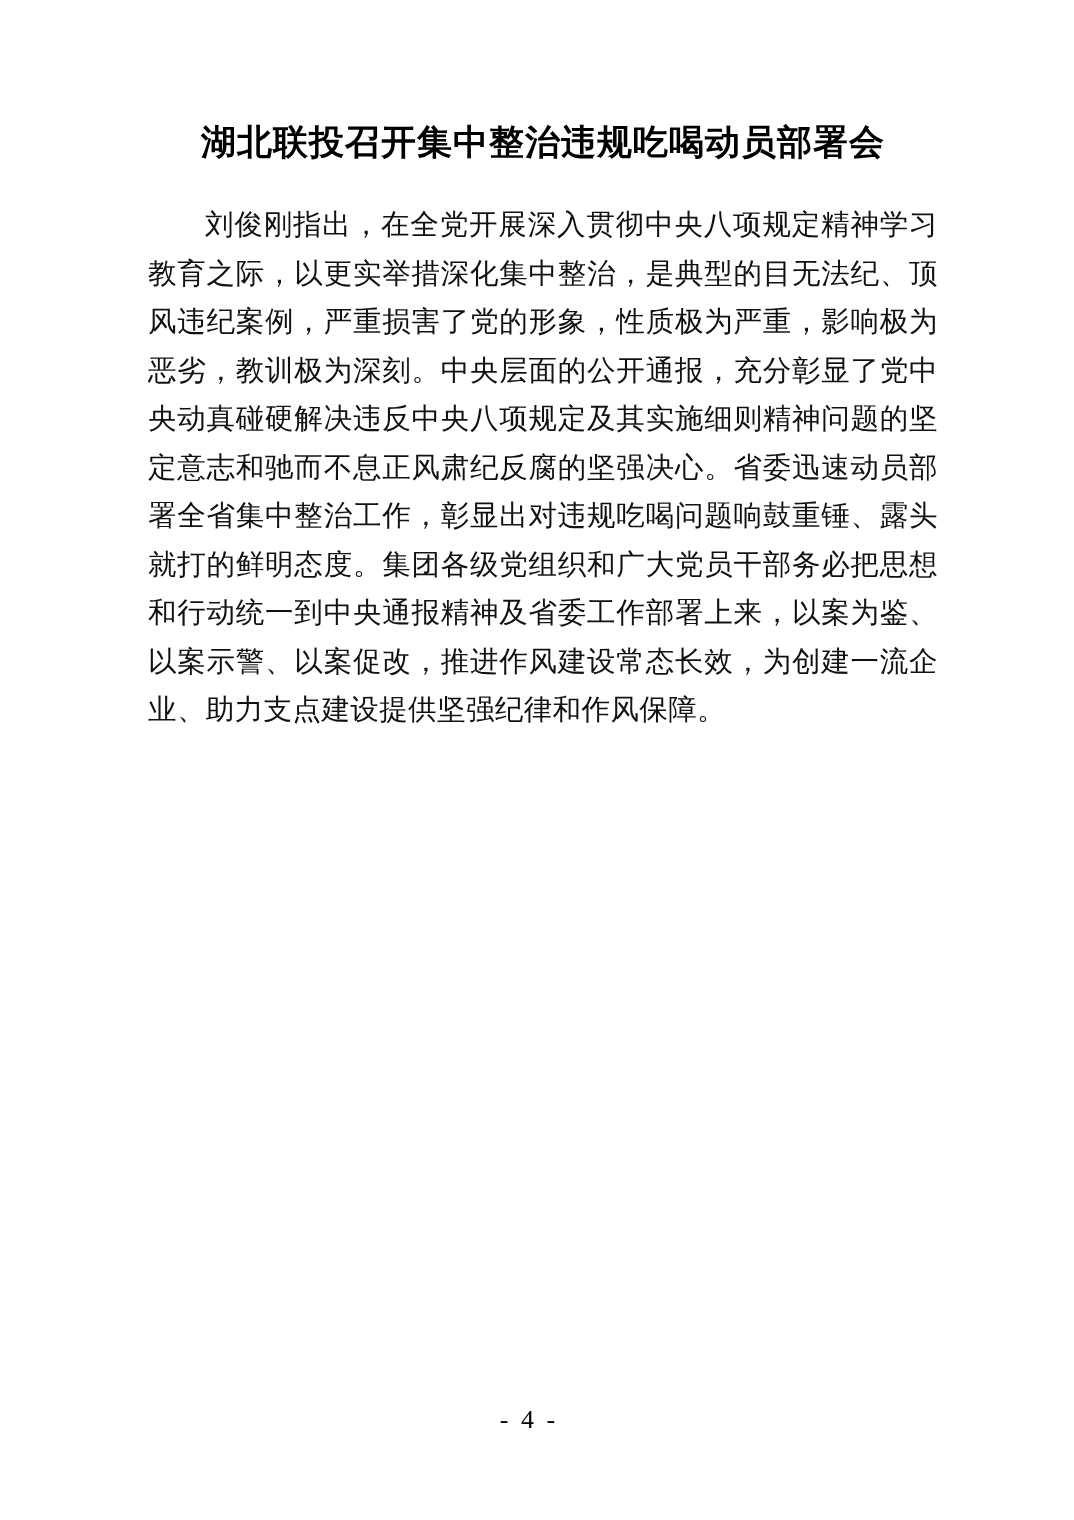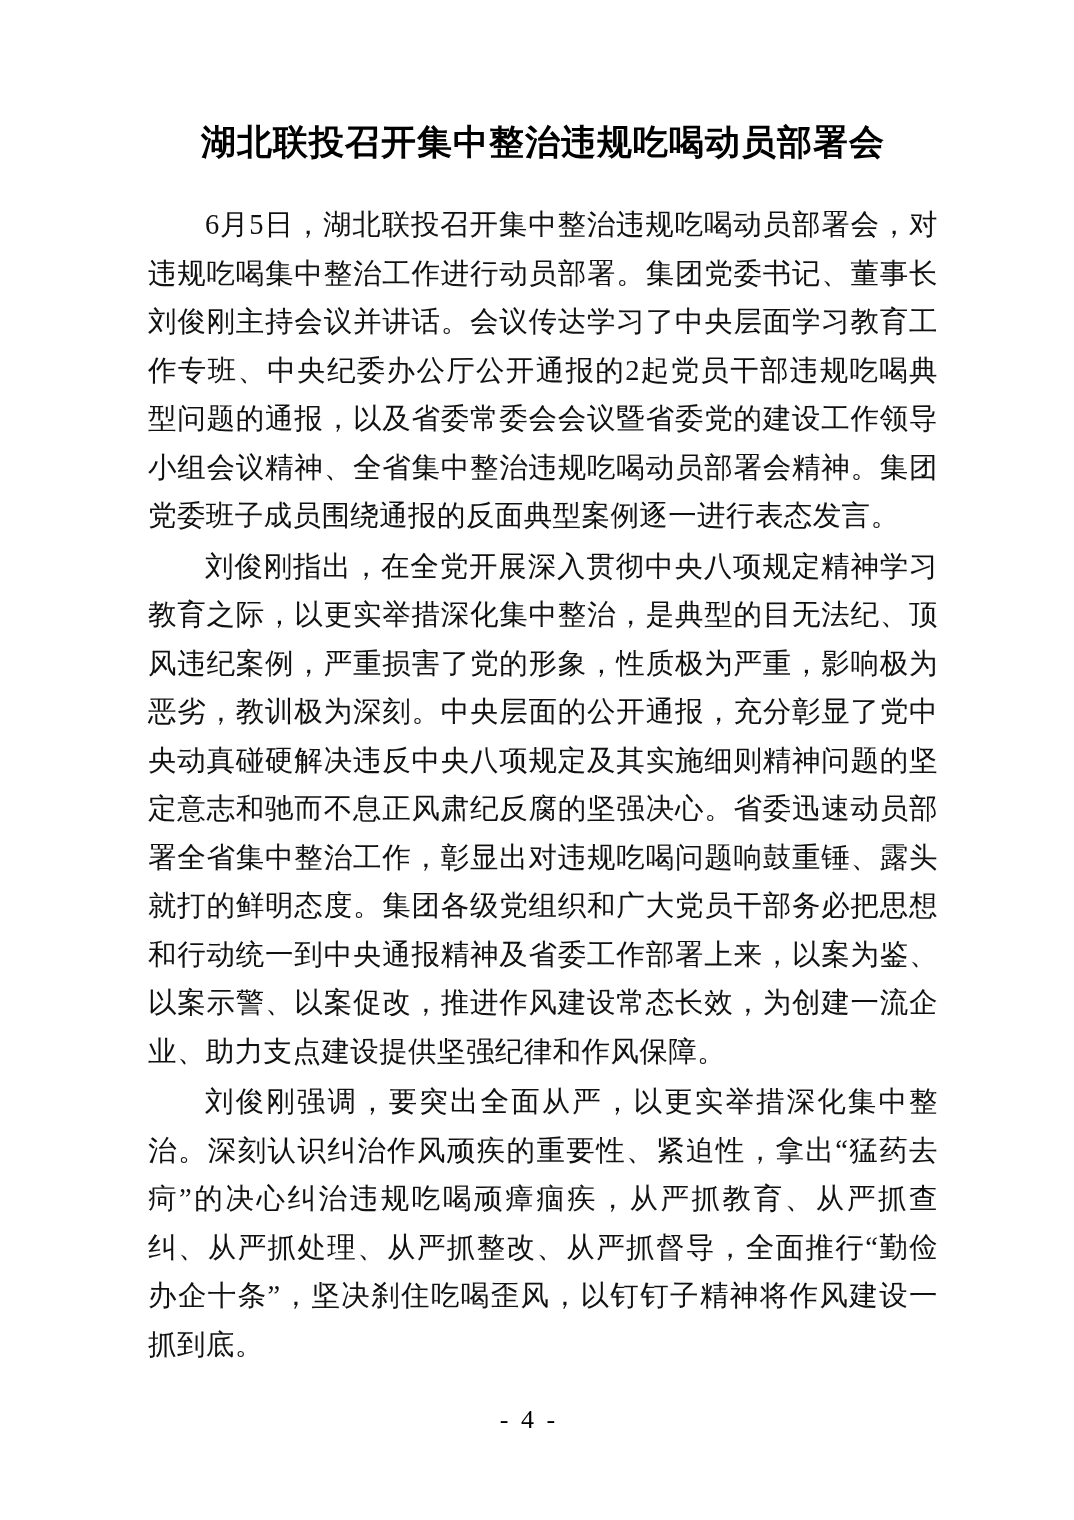--- a/index.html
+++ b/index.html
@@ -64,19 +64,17 @@
     color: #000000;
   }
 </style>
 </head>
 <body>
 
 <div class="page">
   <div class="doc-body">
     <h1 class="doc-title">湖北联投召开集中整治违规吃喝动员部署会</h1>
     <div class="paragraphs">
-      <p class="para">6月5日，湖北联投召开集中整治违规吃喝动员部署会，对违规吃喝集中整治工作进行动员部署。集团党委书记、董事长刘俊刚主持会议并讲话。会议传达学习了中央层面学习教育工作专班、中央纪委办公厅公开通报的2起党员干部违规吃喝典型问题的通报，以及省委常委会会议暨省委党的建设工作领导小组会议精神、全省集中整治违规吃喝动员部署会精神。集团党委班子成员围绕通报的反面典型案例逐一进行表态发言。</p>
       <p class="para">刘俊刚指出，在全党开展深入贯彻中央八项规定精神学习教育之际，以更实举措深化集中整治，是典型的目无法纪、顶风违纪案例，严重损害了党的形象，性质极为严重，影响极为恶劣，教训极为深刻。中央层面的公开通报，充分彰显了党中央动真碰硬解决违反中央八项规定及其实施细则精神问题的坚定意志和驰而不息正风肃纪反腐的坚强决心。省委迅速动员部署全省集中整治工作，彰显出对违规吃喝问题响鼓重锤、露头就打的鲜明态度。集团各级党组织和广大党员干部务必把思想和行动统一到中央通报精神及省委工作部署上来，以案为鉴、以案示警、以案促改，推进作风建设常态长效，为创建一流企业、助力支点建设提供坚强纪律和作风保障。</p>
-      <p class="para">刘俊刚强调，要突出全面从严，以更实举措深化集中整治。深刻认识纠治作风顽疾的重要性、紧迫性，拿出“猛药去疴”的决心纠治违规吃喝顽瘴痼疾，从严抓教育、从严抓查纠、从严抓处理、从严抓整改、从严抓督导，全面推行“勤俭办企十条”，坚决刹住吃喝歪风，以钉钉子精神将作风建设一抓到底。</p>
     </div>
   </div>
   <div class="page-number">- 4 -</div>
 </div>
 
 </body></html>

